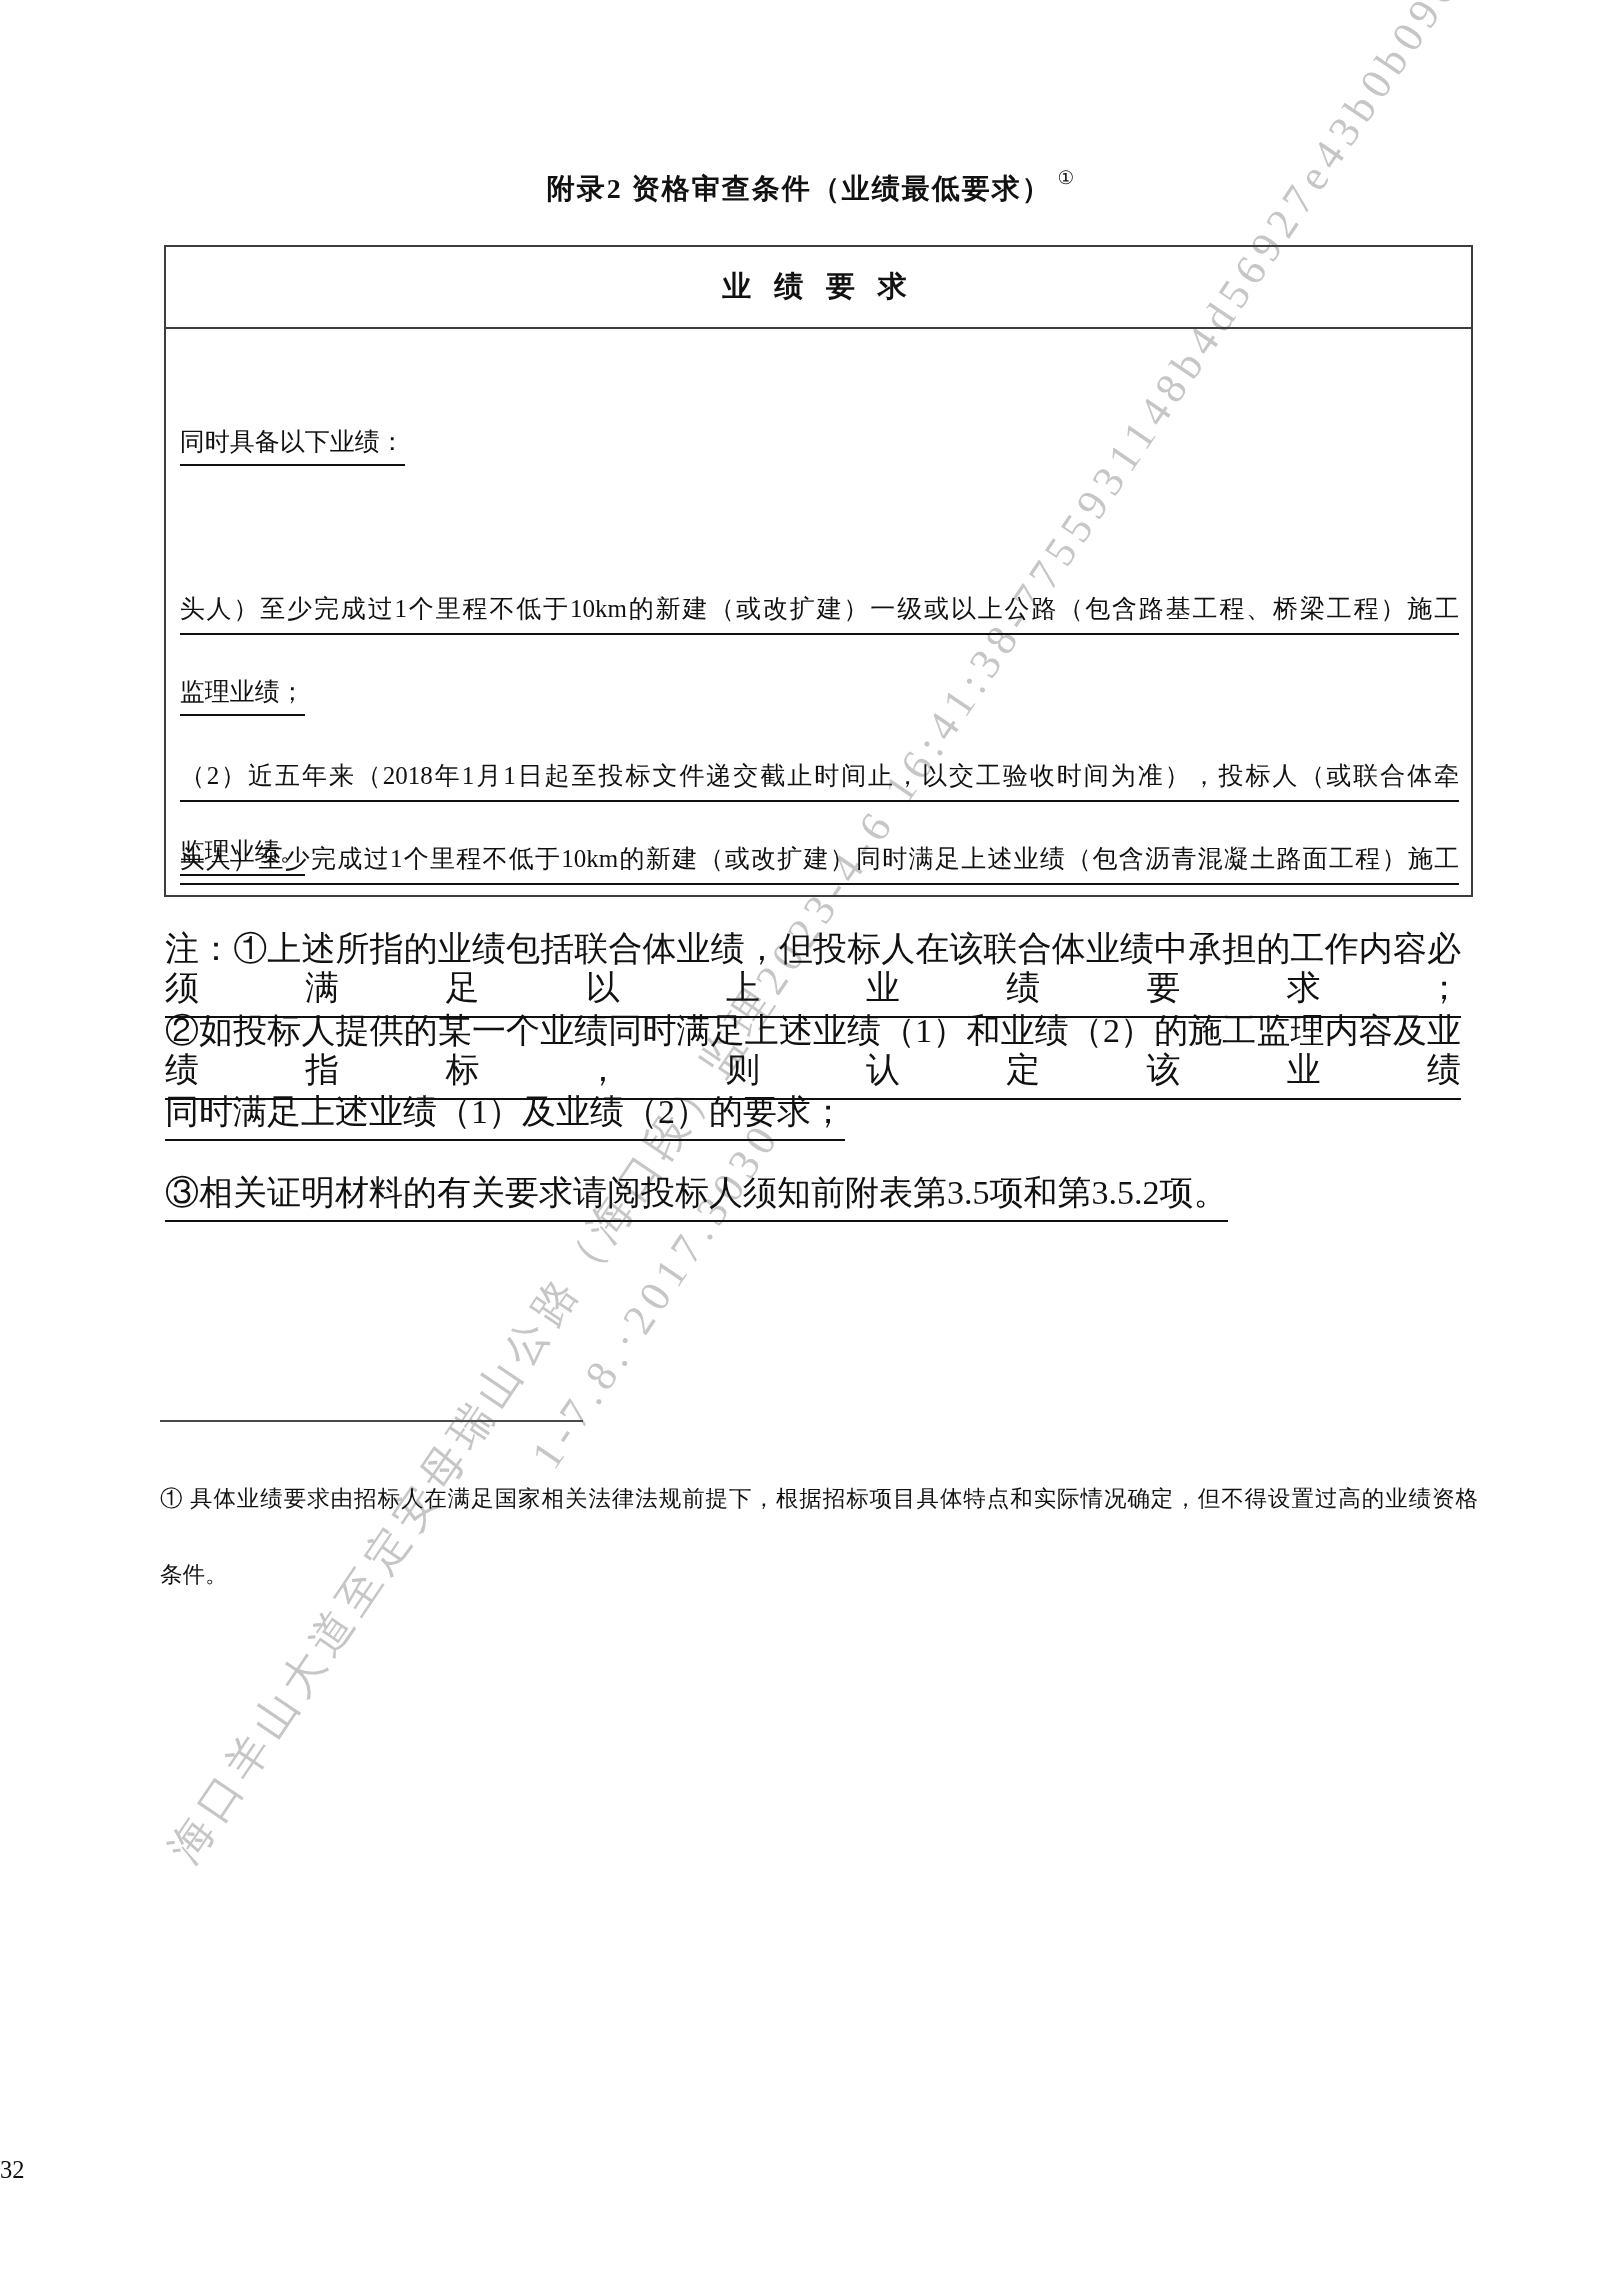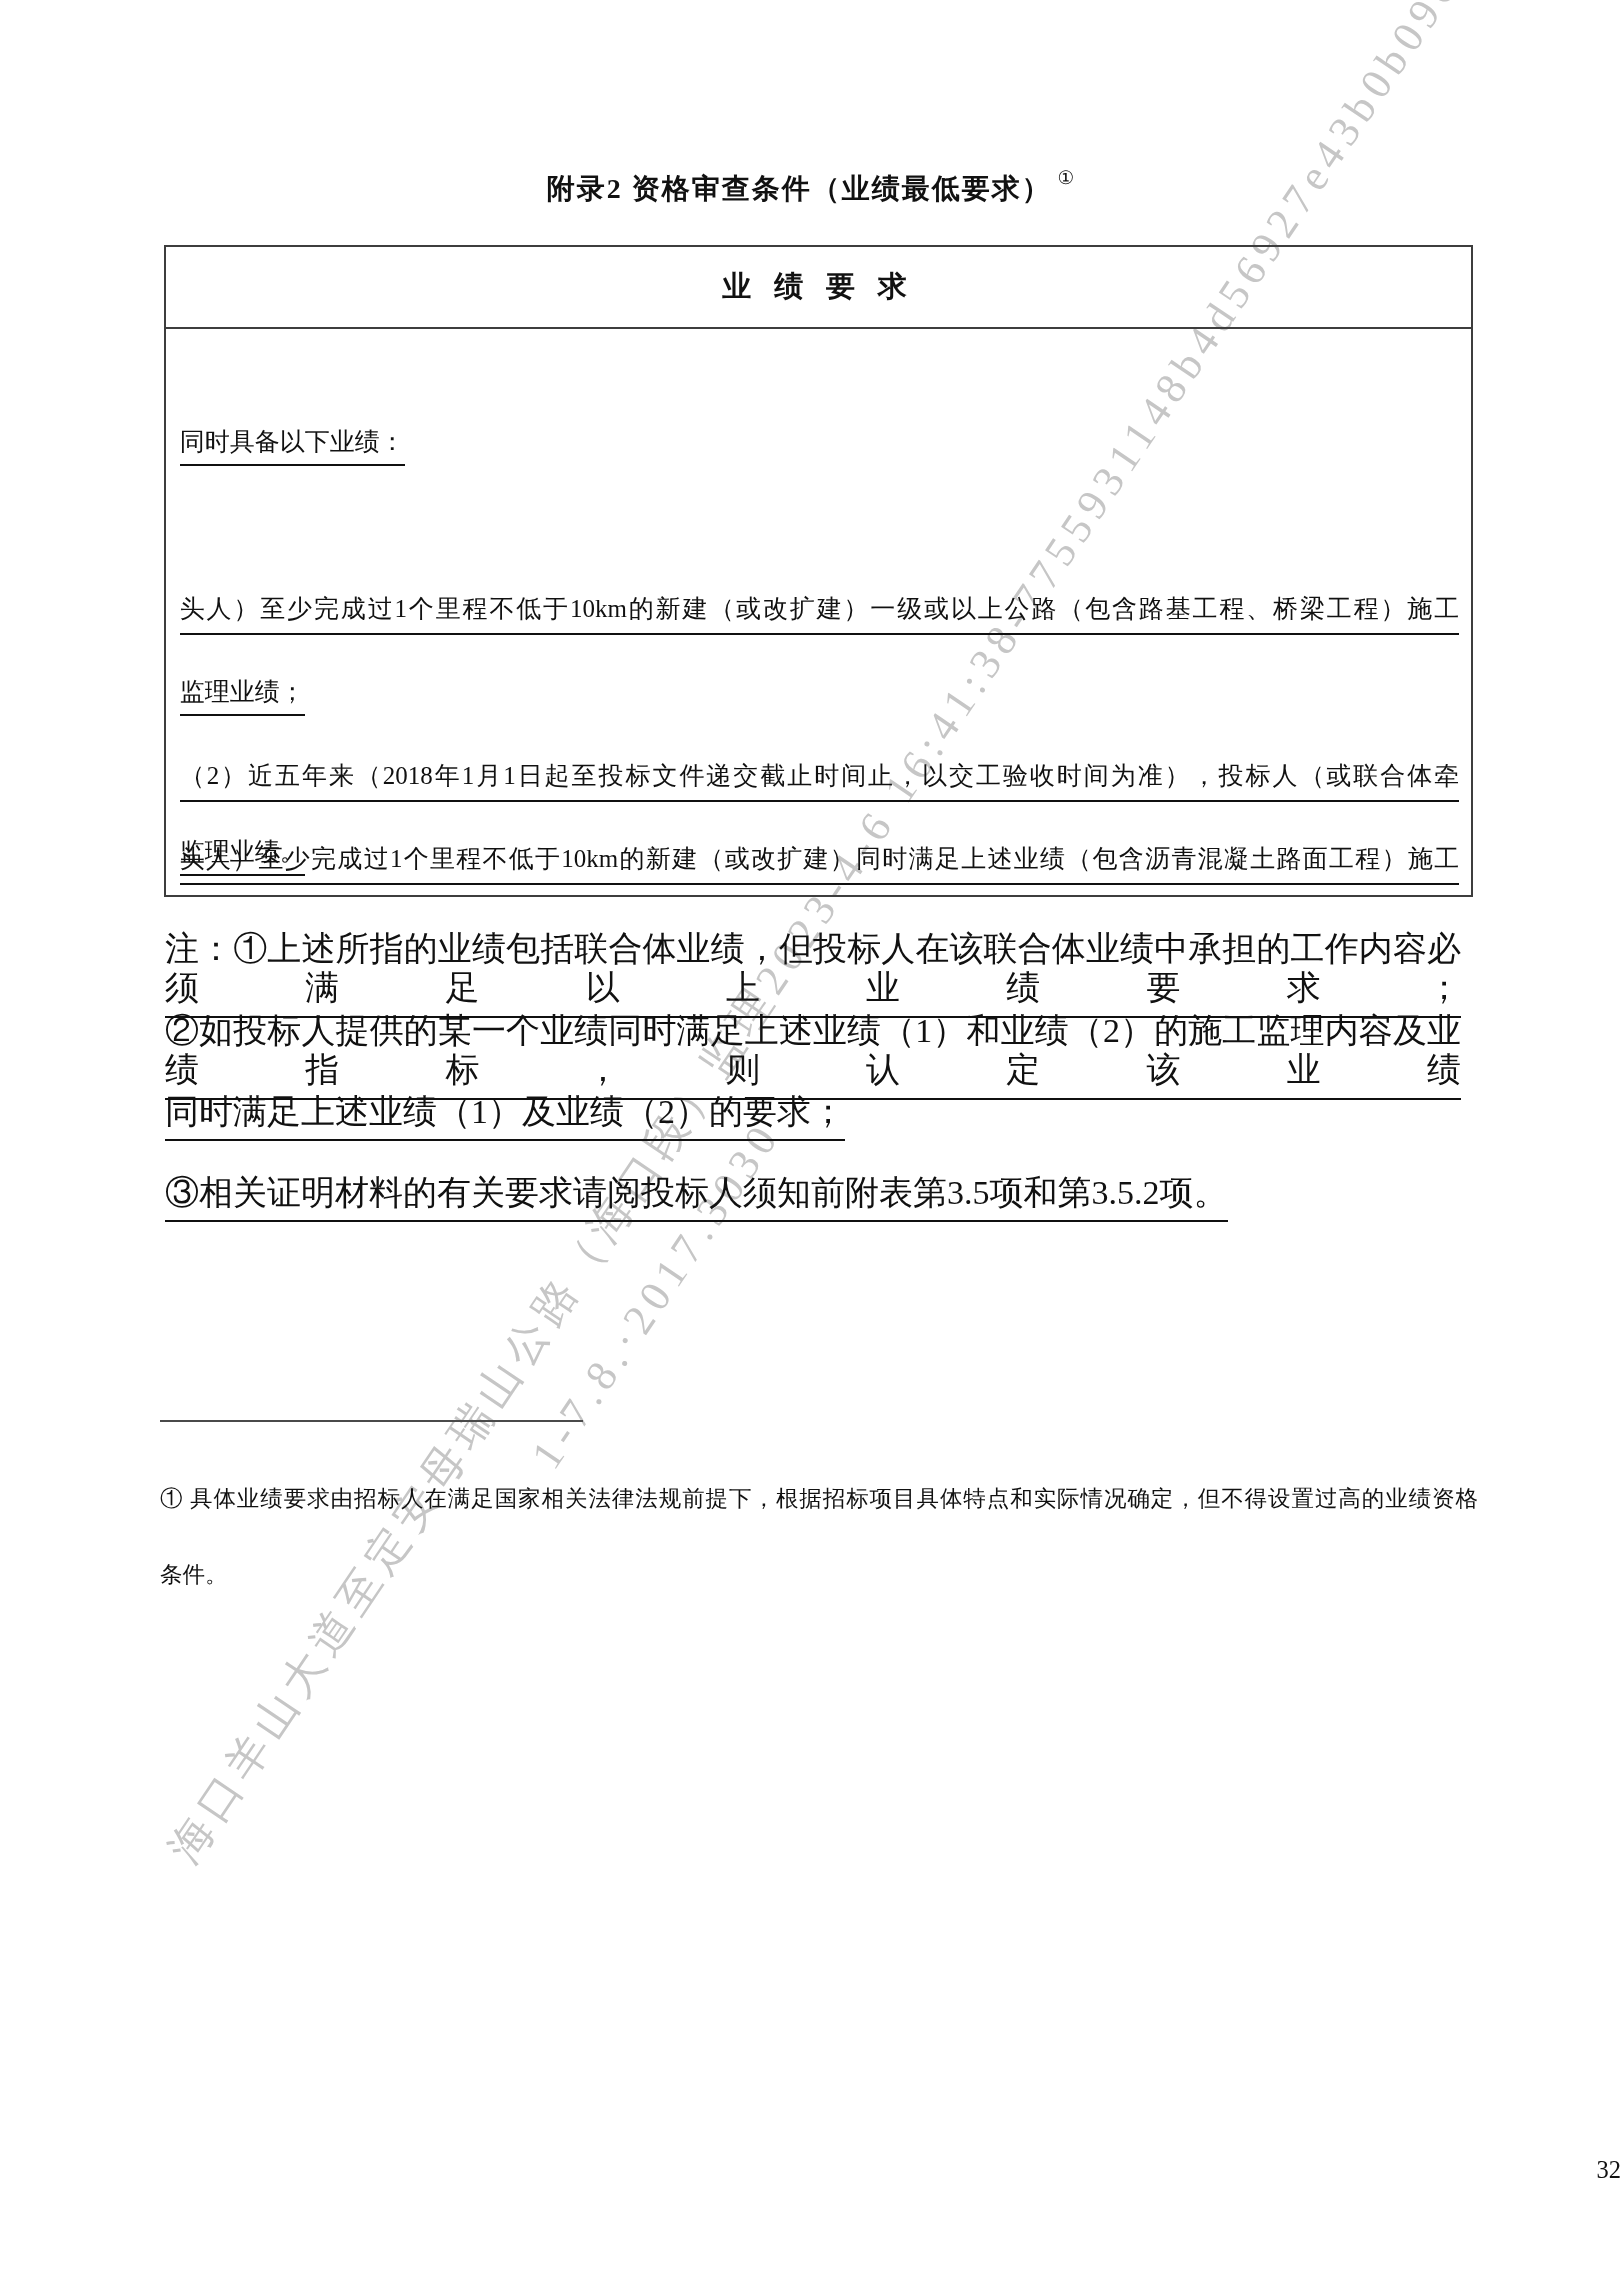--- a/index.html
+++ b/index.html
@@ -117,21 +117,21 @@
     font-size:22.5px;
     line-height:1.2;
   }
   .fnline.justified{
     text-align:justify;
     text-align-last:justify;
   }
   .page-number{
     position:absolute;
     left:0;top:2156px;width:1621px;
-    text-align:right;
+    text-align:left;
     font-size:24.5px;
   }
 </style>
 </head>
 <body>
 
 <div class="page">
 
   <div class="watermark" style="color: rgb(198, 198, 198);">
     <div class="wm-line1">海口羊山大道至定安母瑞山公路（海口段）监理2023-4-6 16:41:38-7755931148b4d56927e43b0b0967196b</div>

